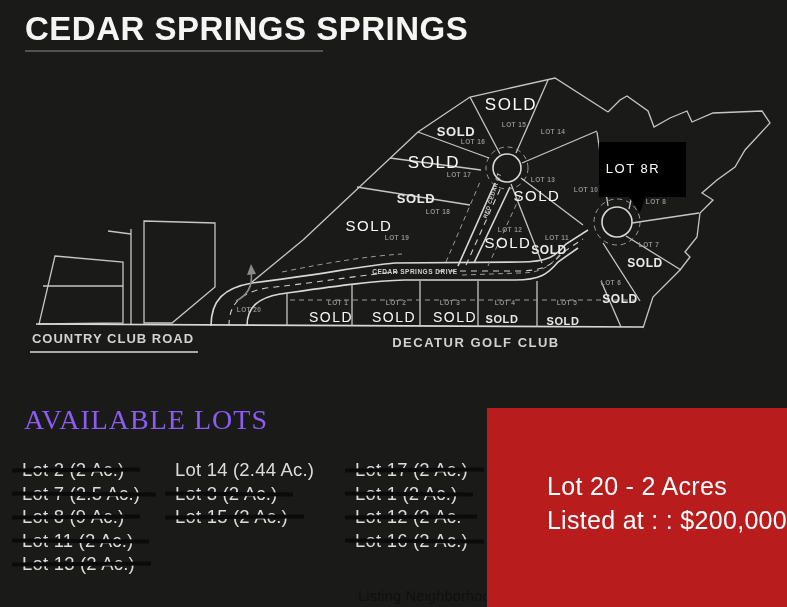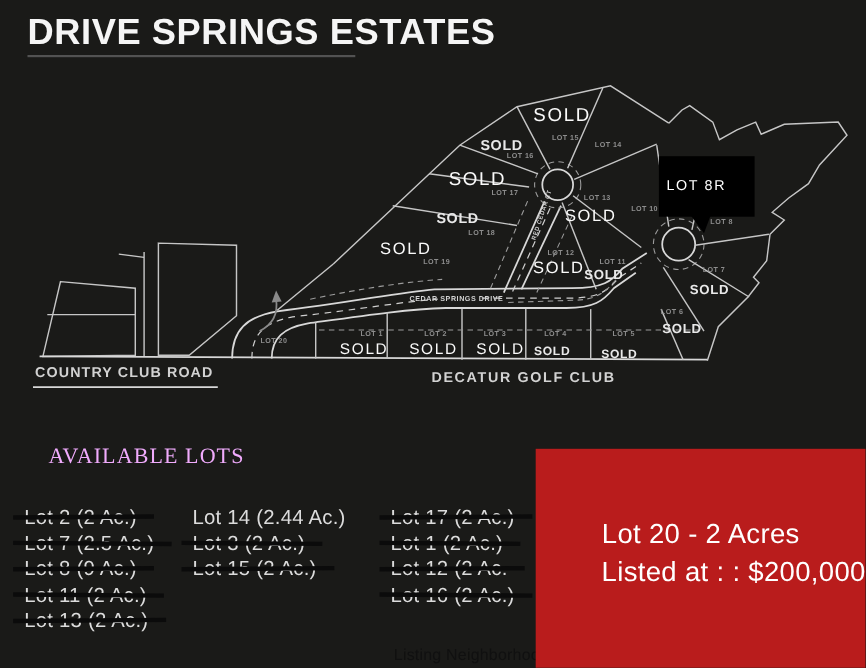--- a/index.html
+++ b/index.html
@@ -27,23 +27,23 @@
   .arrow-line{stroke:#8a8a8a;stroke-width:1.6;fill:none;}
   text{font-family:"Liberation Sans",sans-serif;}
   .lot-label{fill:#8d8d8d;font-weight:bold;font-size:6.5px;letter-spacing:.4px;text-anchor:middle;}
   .sold-label{text-anchor:middle;}
   .sold-light{fill:#fafafa;font-weight:normal;letter-spacing:1.5px;}
   .sold-bold{fill:#e9e9e9;font-weight:bold;letter-spacing:.6px;}
   .road-label{fill:#d2d2d2;font-weight:bold;text-anchor:middle;}
   .callout-text{fill:#ffffff;font-size:13px;letter-spacing:1.5px;text-anchor:middle;}
   
   .avail-heading{
-    position:absolute;top:404px;left:44px;
+    position:absolute;top:404px;left:24px;
     font-family:"Liberation Serif",serif;
-    font-size:20px;color:#f0abfc;letter-spacing:1px;white-space:nowrap;
+    font-size:28px;color:#8b5cf6;letter-spacing:1px;white-space:nowrap;
   }
   .lot-col{position:absolute;top:458px;}
   .col-0{left:22px;} .col-1{left:175px;} .col-2{left:355px;}
   .lot-item{
     position:relative;width:max-content;white-space:nowrap;
     font-size:18.5px;line-height:23.5px;color:#dcdcdc;letter-spacing:.2px;
   }
   .lot-item.struck::after{
     content:"";position:absolute;left:-10px;right:-16px;top:53%;height:4px;
     background:#0b0b0b;transform:translateY(-50%) rotate(-.4deg);
@@ -58,21 +58,21 @@
   .price-panel .l2{margin-top:5px;font-size:25px;letter-spacing:.3px;text-align:right;}
   
   .footer-text{
     position:absolute;left:358px;top:588px;z-index:1;
     font-size:14.5px;color:#101010;letter-spacing:.2px;white-space:nowrap;
   }
 </style>
 </head>
 <body>
 
-<div class="title">DRIVE SPRINGS ESTATES</div>
+<div class="title">CEDAR SPRINGS SPRINGS</div>
 <div class="title-underline"></div>
 
 <svg id="plat" viewBox="0 60 787 330">
 
   <g>
     <path class="plat-line" d="M55,256 L123,262 L123,323 L39,324 Z"></path>
     <path class="plat-line" d="M43,286 L123,286"></path>
     <path class="plat-line" d="M131,229 L131,324"></path>
     <path class="plat-line" d="M108,231 L131,234"></path>
     <path class="plat-line" d="M144,221 L215,223 L215,287 L172,323 L144,323 Z"></path>

